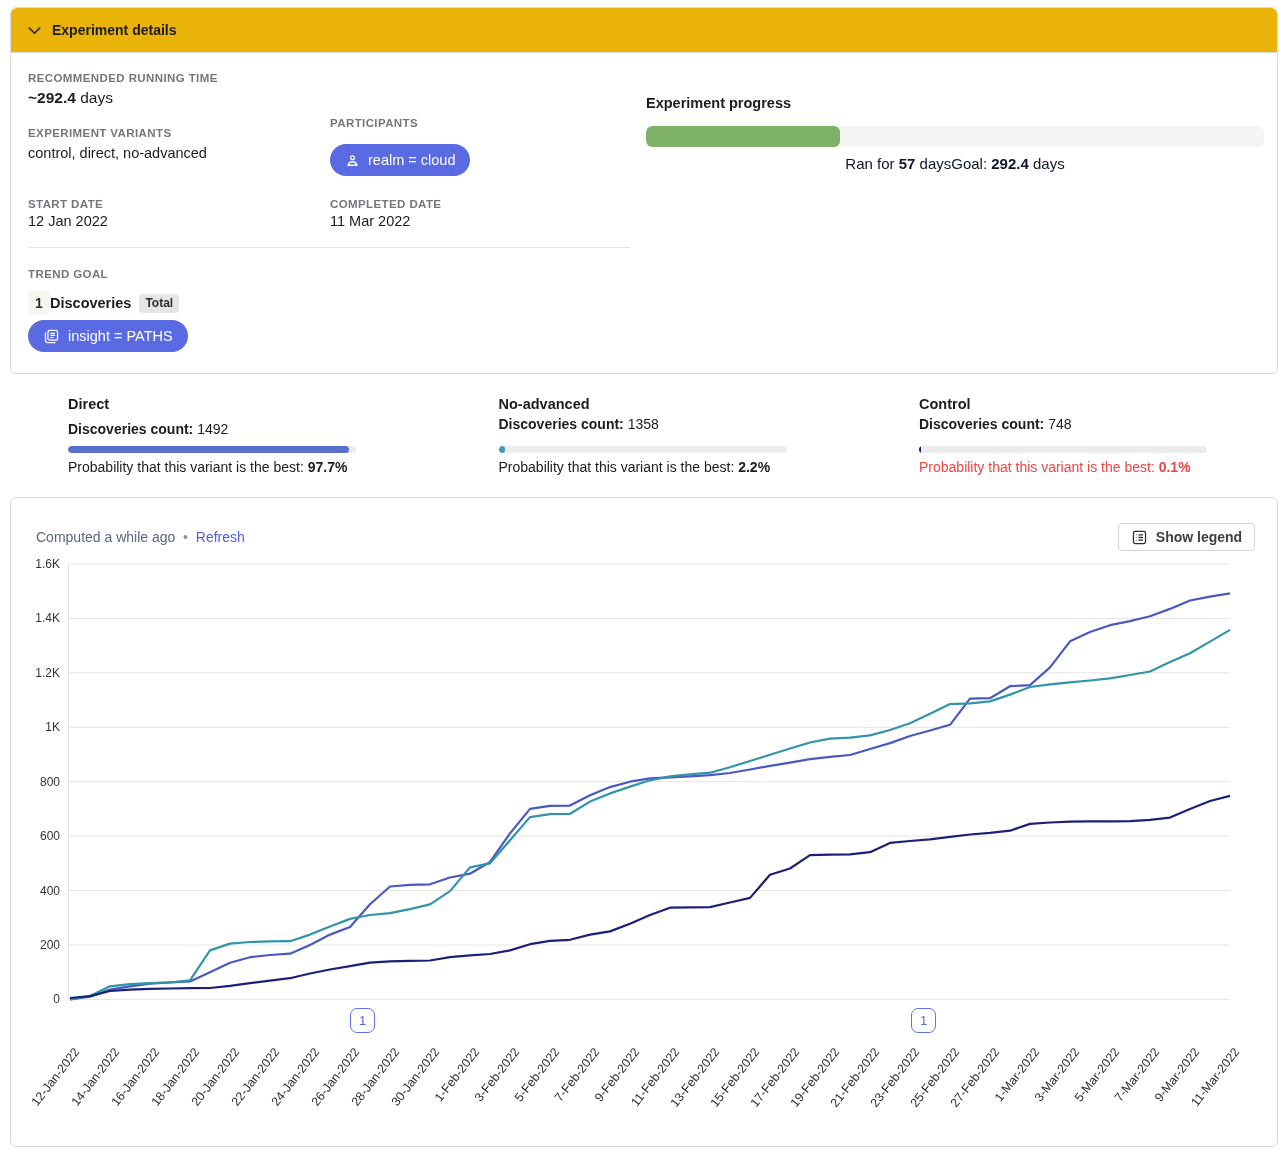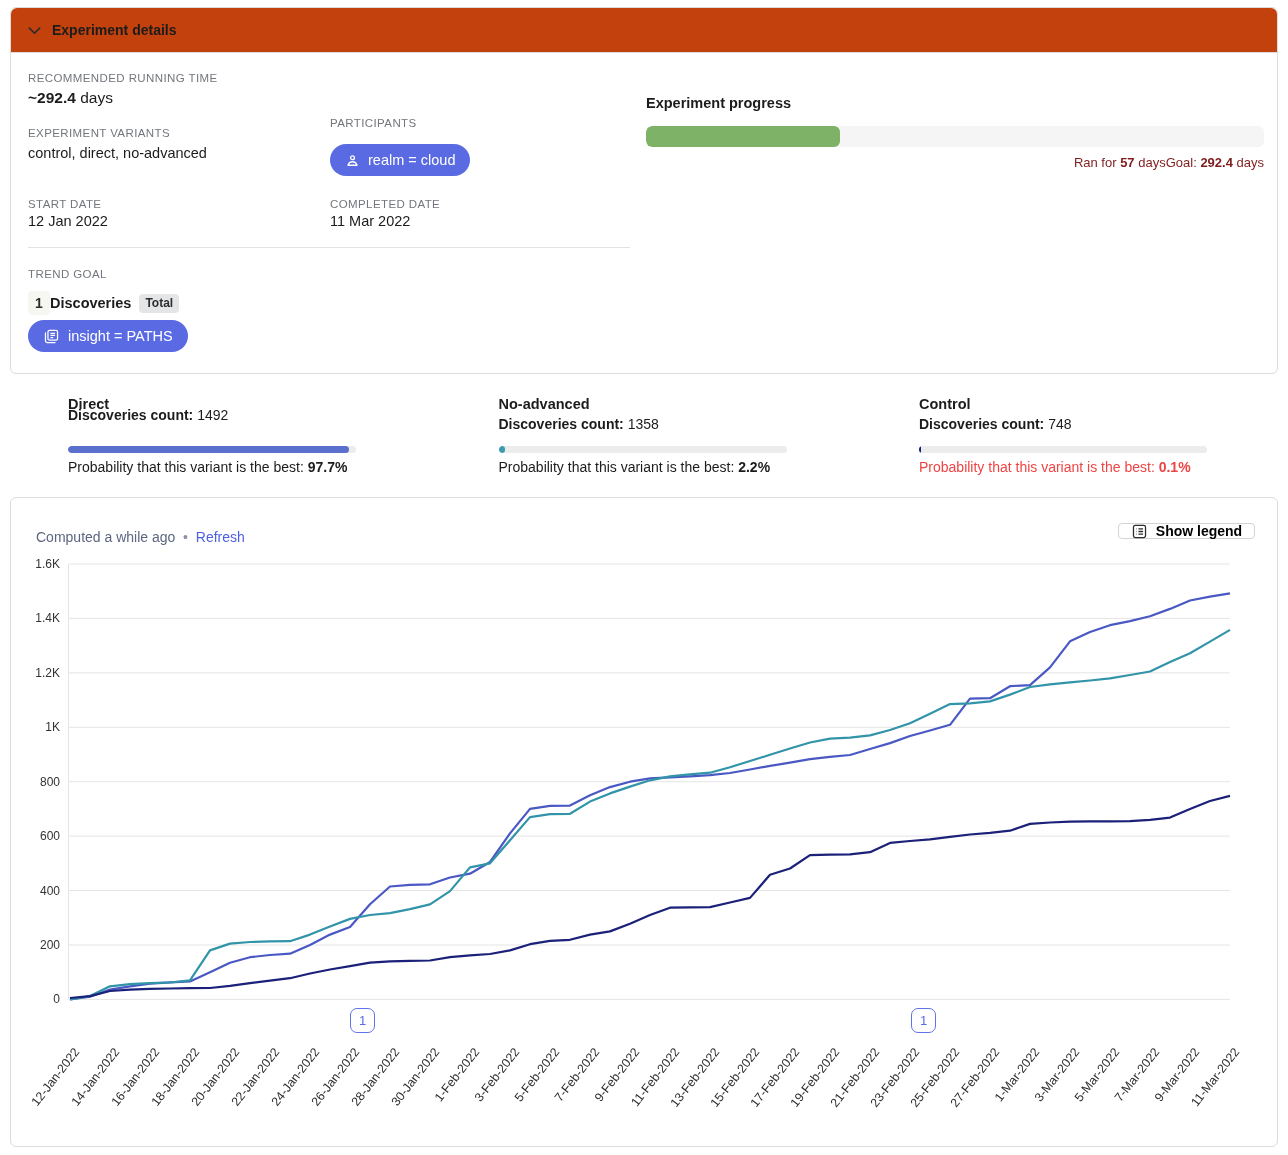--- a/index.html
+++ b/index.html
@@ -1,24 +1,24 @@
 <!DOCTYPE html>
 <html><head><meta charset="utf-8">
 <style>
 *{margin:0;padding:0;box-sizing:border-box}
 body{width:1288px;height:1155px;background:#fff;font-family:"Liberation Sans",sans-serif;position:relative;overflow:hidden}
-.lbl{position:absolute;font-size:11.5px;font-weight:400;color:#73767d;letter-spacing:.4px}
+.lbl{position:absolute;font-size:11.5px;font-weight:700;color:#73767d;letter-spacing:.4px}
 .val{position:absolute;font-size:14.5px;color:#1c1c1c;white-space:nowrap}
 b{font-weight:700}
 .pill{position:absolute;display:inline-flex;align-items:center;background:#5a6ae3;color:#fff;font-size:14.5px;border-radius:16px;height:32px;padding:16px 15px;white-space:nowrap}
 </style></head>
 <body>
 
 <div style="position:absolute;left:10px;top:7px;width:1268px;height:367px;border:1px solid #dcdcdc;border-radius:6px;background:#fff">
-  <div style="height:45px;background:#c2410c;border-bottom:1px solid #dcdcdc;border-radius:6px 6px 0 0;display:flex;align-items:center;padding:0 15px">
+  <div style="height:45px;background:#eab308;border-bottom:1px solid #dcdcdc;border-radius:6px 6px 0 0;display:flex;align-items:center;padding:0 15px">
     <svg width="17" height="17" viewBox="0 0 16 16" style="margin-right:9px">
         <path d="M3.2 5.8 8 10.6 12.8 5.8" fill="none" stroke="#2d2d2d" stroke-width="1.6" stroke-linecap="round" stroke-linejoin="round"></path>
       </svg>
       <span style="font-weight:700;font-size:14px;color:#1c1c1c">Experiment details</span>
   </div>
 </div>
 <div class="lbl" style="left:28px;top:72px">RECOMMENDED RUNNING TIME</div>
 <div class="val" style="left:28px;top:89px;font-size:15.5px"><b>~292.4</b> days</div>
 <div class="lbl" style="left:28px;top:127px">EXPERIMENT VARIANTS</div>
 <div class="val" style="left:28px;top:145px">control, direct, no-advanced</div>
@@ -45,28 +45,28 @@
         <rect x="7" y="3.5" width="13.5" height="13.5" rx="2"></rect>
         <path d="M3.5 7v11a2.5 2.5 0 0 0 2.5 2.5h11" stroke-linecap="round"></path>
         <path d="M10.5 7.5h6.5M10.5 10.5h6.5M10.5 13.5h4" stroke-width="1.6"></path>
       </g>
     </svg>insight = PATHS</div>
 
 <div style="position:absolute;left:646px;top:95px;font-weight:700;font-size:14.5px;color:#1c1c1c">Experiment progress</div>
 <div style="position:absolute;left:646px;top:126px;width:618px;height:20.5px;border-radius:6px;background:#f5f5f5;overflow:hidden">
     <div style="width:194px;height:20.5px;border-radius:6px;background:#7db267"></div>
   </div>
-<div style="position:absolute;left:646px;top:155px;width:618px;display:flex;justify-content:flex-end;font-size:13px;color:#7f1d1d">
+<div style="position:absolute;left:646px;top:155px;width:618px;display:flex;justify-content:center;font-size:15px;color:#0f172a">
     <span>Ran for <b>57</b> days</span>
     <span>Goal: <b>292.4</b> days</span>
   </div>
 
 <div style="position:absolute;left:68px;top:396px;width:288px">
 <div style="font-weight:700;font-size:14.5px;color:#1c1c1c">Direct</div>
-<div style="position:absolute;top:11px;font-size:14px;color:#1c1c1c;white-space:nowrap"><b>Discoveries count:</b> 1492</div>
+<div style="position:absolute;top:25px;font-size:14px;color:#1c1c1c;white-space:nowrap"><b>Discoveries count:</b> 1492</div>
 <div style="position:absolute;top:50px;width:288px;height:7px;border-radius:3.5px;background:#ececec;overflow:hidden">
       <div style="height:7px;border-radius:3.5px;background:#5b70cc;width:97.7%"></div>
     </div>
 <div style="position:absolute;top:63px;font-size:14px;color:#1c1c1c;white-space:nowrap">Probability that this variant is the best: <b>97.7%</b></div>
 </div>
 <div style="position:absolute;left:498.5px;top:396px;width:288px">
 <div style="font-weight:700;font-size:14.5px;color:#1c1c1c">No-advanced</div>
 <div style="position:absolute;top:19.5px;font-size:14px;color:#1c1c1c;white-space:nowrap"><b>Discoveries count:</b> 1358</div>
 <div style="position:absolute;top:50px;width:288px;height:7px;border-radius:3.5px;background:#ececec;overflow:hidden">
       <div style="height:7px;border-radius:3.5px;background:#3d9ab0;width:2.2%"></div>
@@ -77,21 +77,21 @@
 <div style="font-weight:700;font-size:14.5px;color:#1c1c1c">Control</div>
 <div style="position:absolute;top:19.5px;font-size:14px;color:#1c1c1c;white-space:nowrap"><b>Discoveries count:</b> 748</div>
 <div style="position:absolute;top:50px;width:288px;height:7px;border-radius:3.5px;background:#ececec;overflow:hidden">
       <div style="height:7px;border-radius:3.5px;background:#1b2078;width:0.7%"></div>
     </div>
 <div style="position:absolute;top:63px;font-size:14px;color:#ef4444;white-space:nowrap">Probability that this variant is the best: <b>0.1%</b></div>
 </div>
 
 <div style="position:absolute;left:10px;top:497px;width:1268px;height:650px;border:1px solid #dcdcdc;border-radius:6px;background:#fff"></div>
 <div style="position:absolute;left:36px;top:528.5px;font-size:14px;color:#5c6680">Computed a while ago&nbsp; <span style="color:#8a90a8">•</span> &nbsp;<span style="color:#4c5fe0">Refresh</span></div>
-<div style="position:absolute;left:1118px;top:523px;width:137px;height:16px;border:1px solid #d4d4d4;border-radius:4px;background:#fff;display:flex;align-items:center;justify-content:center;font-size:14px;font-weight:600;color:#000000"><svg width="17" height="17" viewBox="0 0 24 24" style="margin-right:8px">
+<div style="position:absolute;left:1118px;top:523px;width:137px;height:28px;border:1px solid #d4d4d4;border-radius:4px;background:#fff;display:flex;align-items:center;justify-content:center;font-size:14px;font-weight:600;color:#404040"><svg width="17" height="17" viewBox="0 0 24 24" style="margin-right:8px">
       <g fill="none" stroke="#2d2d2d" stroke-width="1.8">
         <rect x="3.5" y="3.5" width="17" height="17" rx="2.5"></rect>
         <path d="M10.5 8.2h6.5M10.5 12h6.5M10.5 15.8h6.5"></path>
         <path d="M7 8.2h.6M7 12h.6M7 15.8h.6" stroke-width="2"></path>
       </g>
     </svg>Show legend</div>
 
 <svg width="1268" height="655" viewBox="0 0 1268 655" style="position:absolute;left:0;top:497px" font-family="Liberation Sans, sans-serif">
 <g transform="translate(-10,-497)">
 <line x1="78.5" y1="999.4" x2="1240.0" y2="999.4" stroke="#e5e5e5" stroke-width="1"></line>

